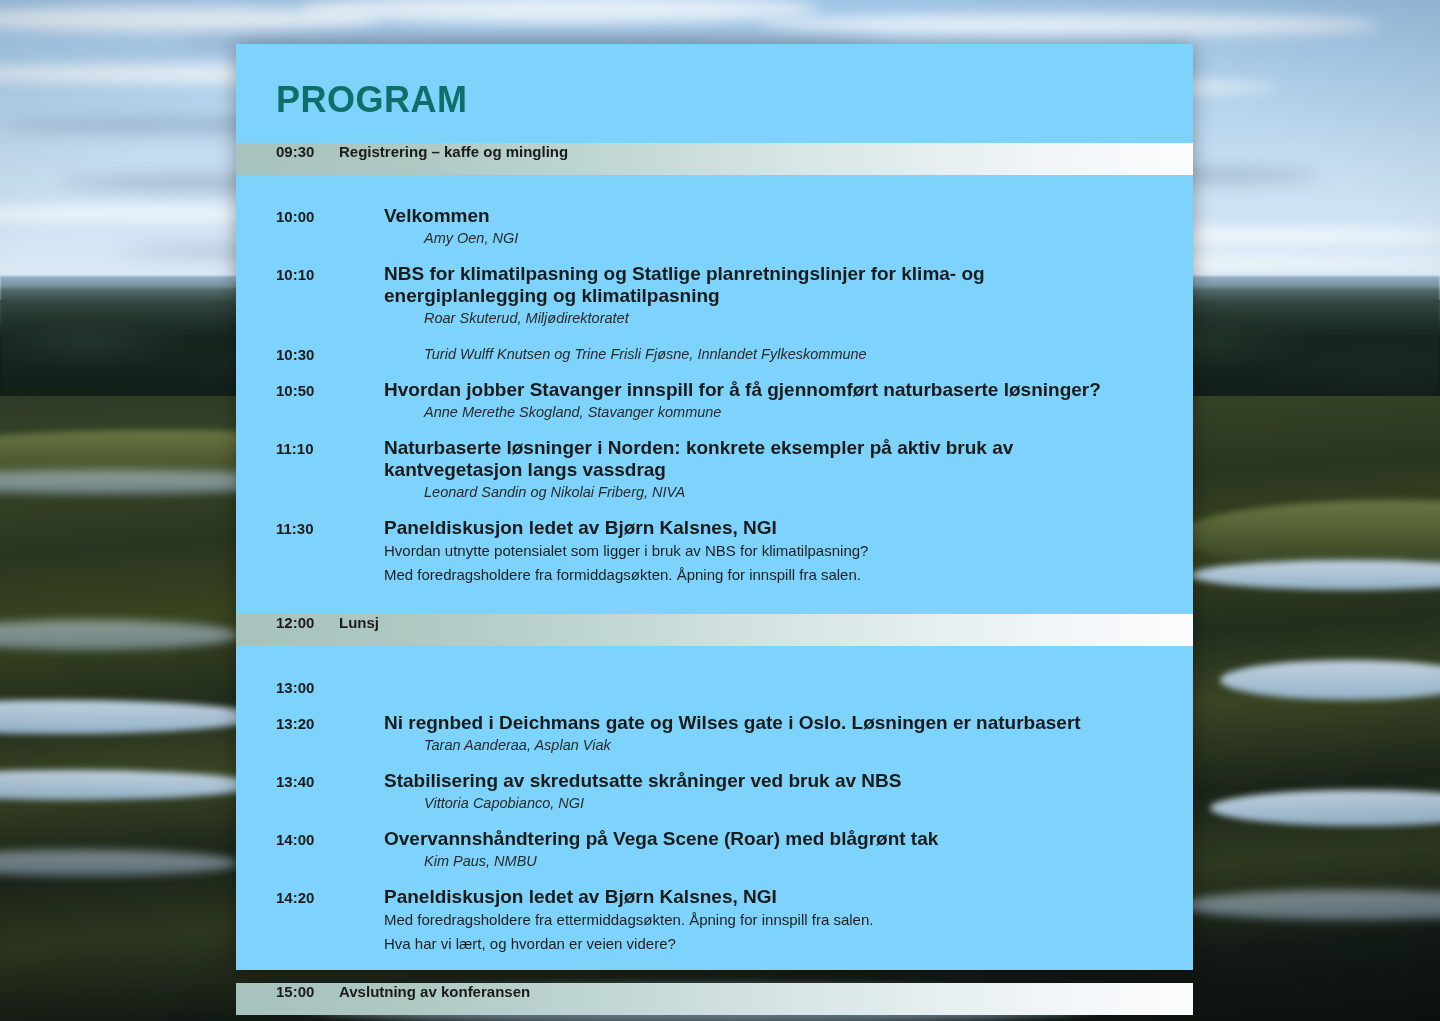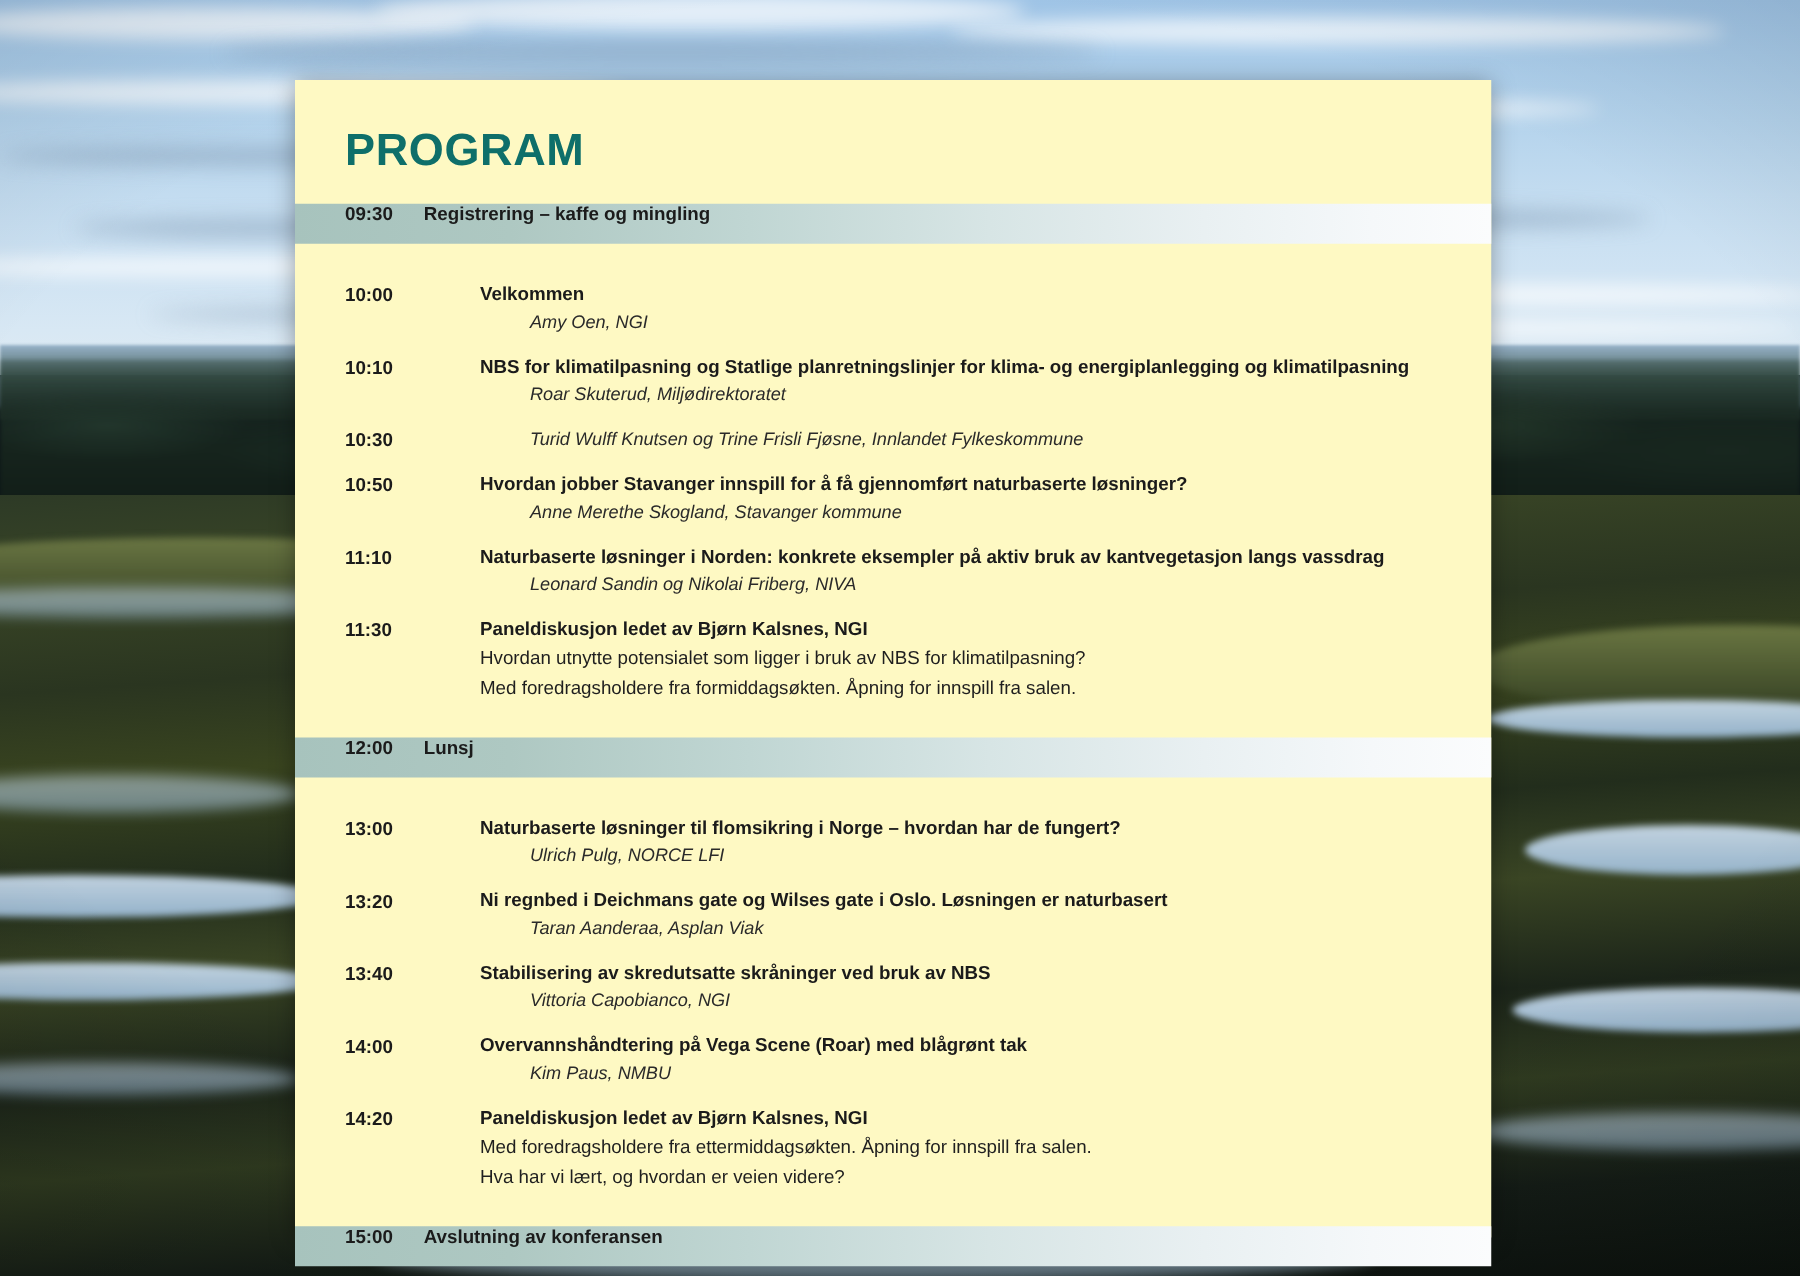--- a/index.html
+++ b/index.html
@@ -112,24 +112,24 @@
   .vignette {
     position: absolute;
     inset: 0;
     background: radial-gradient(ellipse 120% 100% at 50% 45%, rgba(0,0,0,0) 45%, rgba(0,0,0,0.30) 100%);
   }
 
   
   .card {
     position: absolute;
     left: 236px;
-    top: 64px;
+    top: 44px;
     width: 957px;
     height: 926px;
-    background: #fef9c3;
+    background: #7dd3fc;
     box-shadow: 0 2px 18px rgba(0,0,0,0.35);
   }
   .card-inner {
     position: relative;
     width: 100%;
     height: 100%;
   }
 
   .page-title {
     position: absolute;
@@ -185,21 +185,21 @@
   .row .time {
     flex: 0 0 63px;
     font-size: 15px;
     font-weight: 700;
     color: #1b1b1b;
     line-height: 22px;
     padding-top: 1px;
   }
   .row .content { flex: 1 1 auto; }
   .row .title {
-    font-size: 15px;
+    font-size: 19px;
     font-weight: 700;
     color: #1b1b1b;
     line-height: 22px;
   }
   .row .speaker {
     font-size: 14.5px;
     font-style: italic;
     font-weight: 400;
     color: #2a2a2a;
     line-height: 23px;
@@ -323,24 +323,20 @@
 
     <div class="band">
       <span class="time">12:00</span>
       <span class="title">Lunsj</span>
     </div>
 
     <div class="gap-md"></div>
 
     <div class="row">
       <div class="time">13:00</div>
-      <div class="content">
-        <div class="title">Naturbaserte løsninger til flomsikring i Norge – hvordan har de fungert?</div>
-        <div class="speaker">Ulrich Pulg, NORCE LFI</div>
-      </div>
     </div>
 
     <div class="row">
       <div class="time">13:20</div>
       <div class="content">
         <div class="title">Ni regnbed i Deichmans gate og Wilses gate i Oslo. Løsningen er naturbasert</div>
         <div class="speaker">Taran Aanderaa, Asplan Viak</div>
       </div>
     </div>
 

